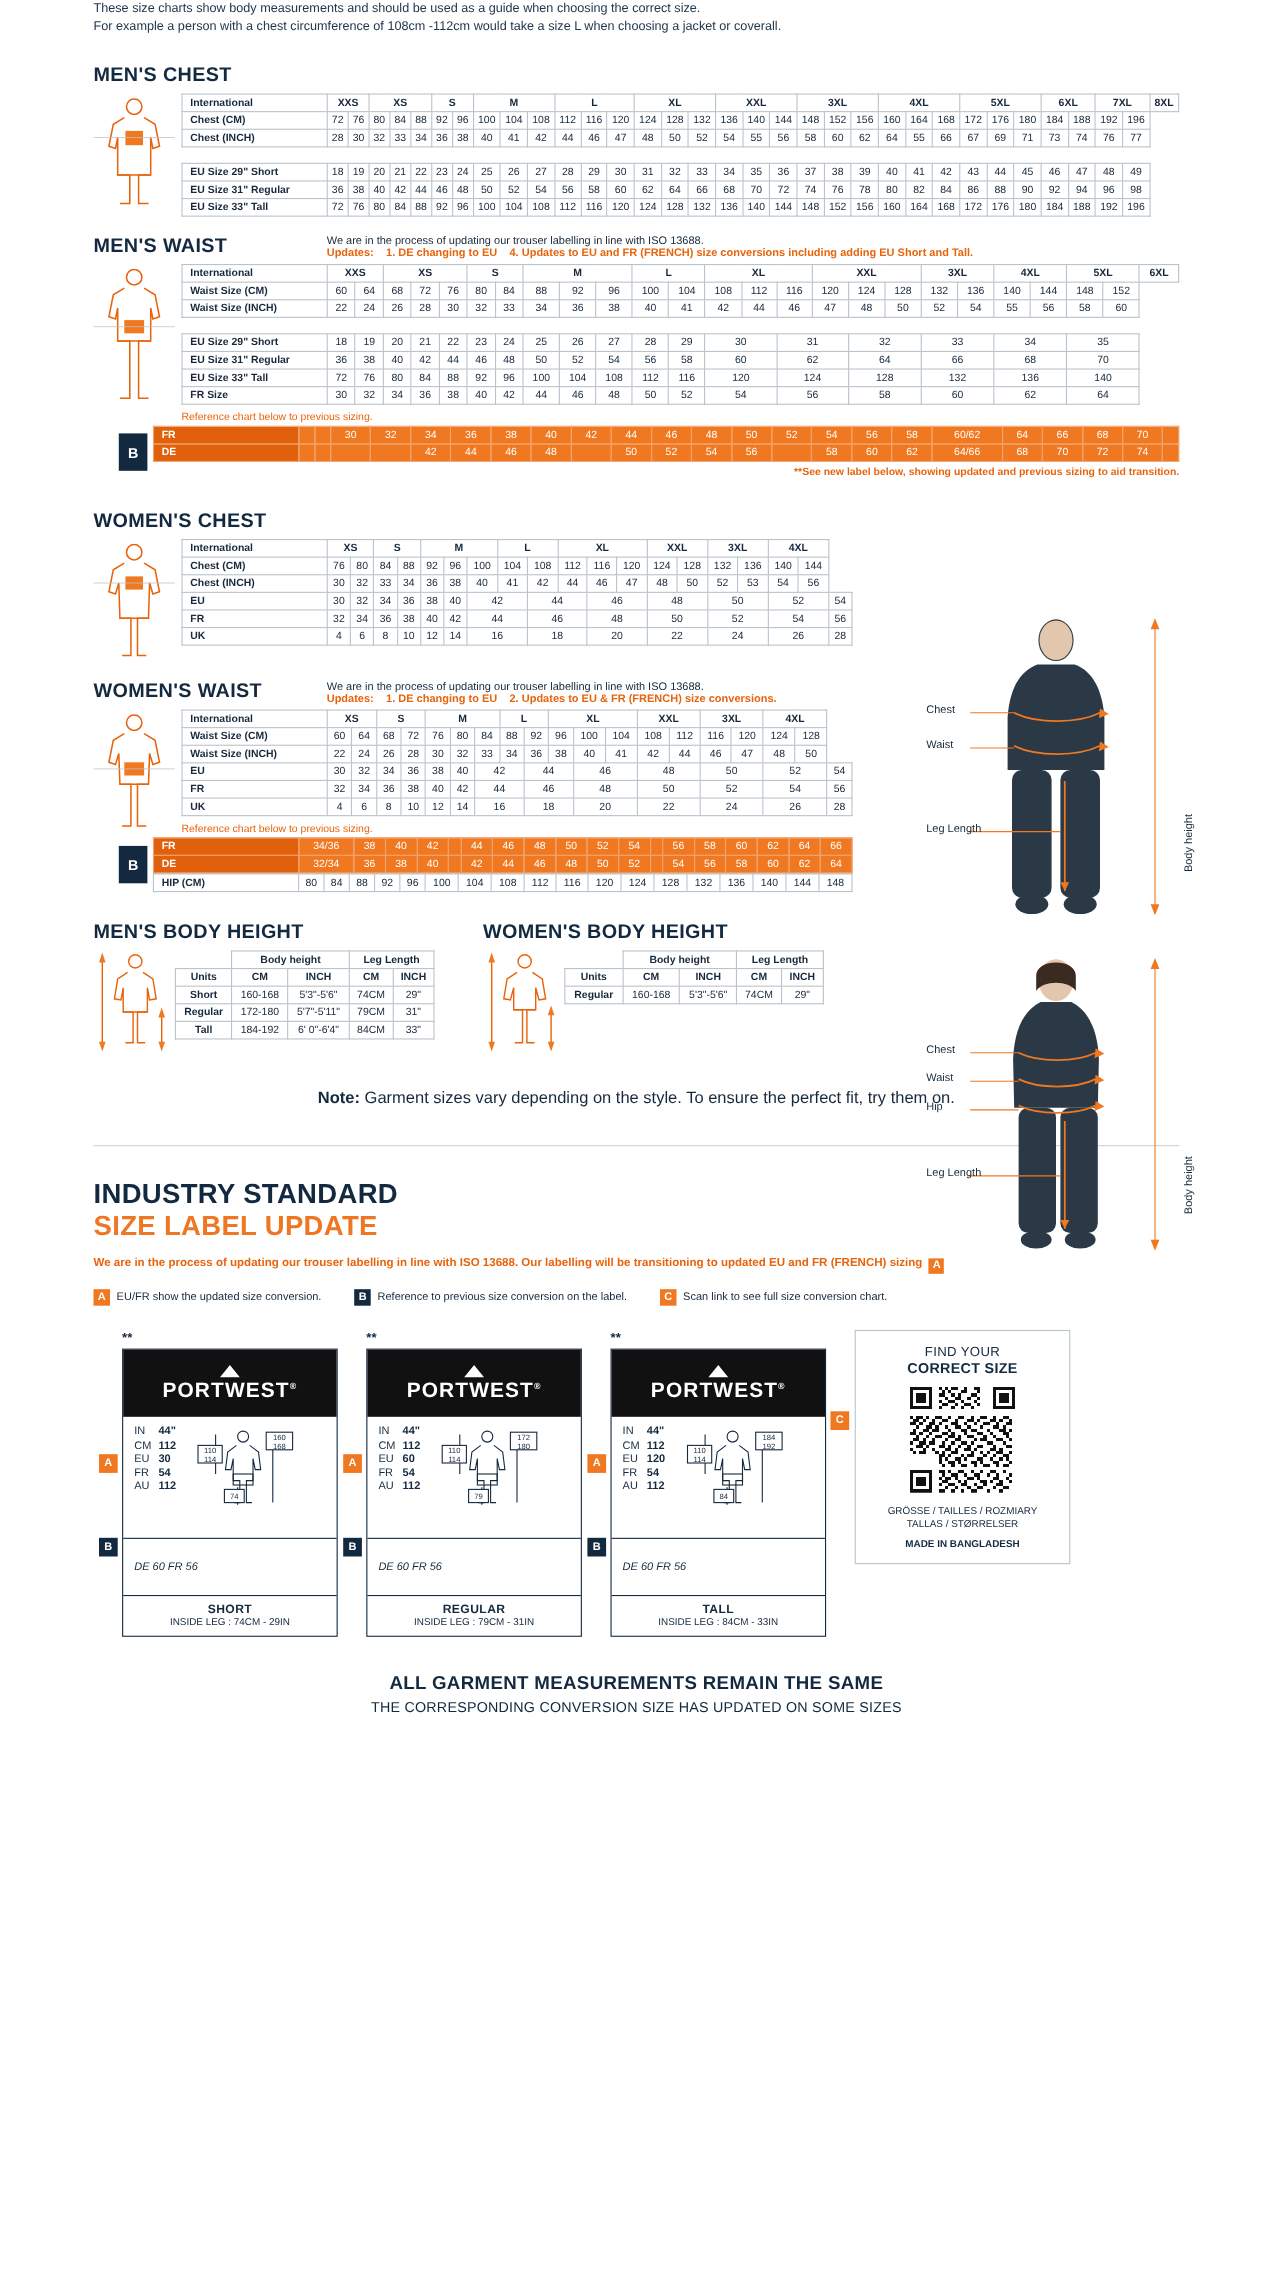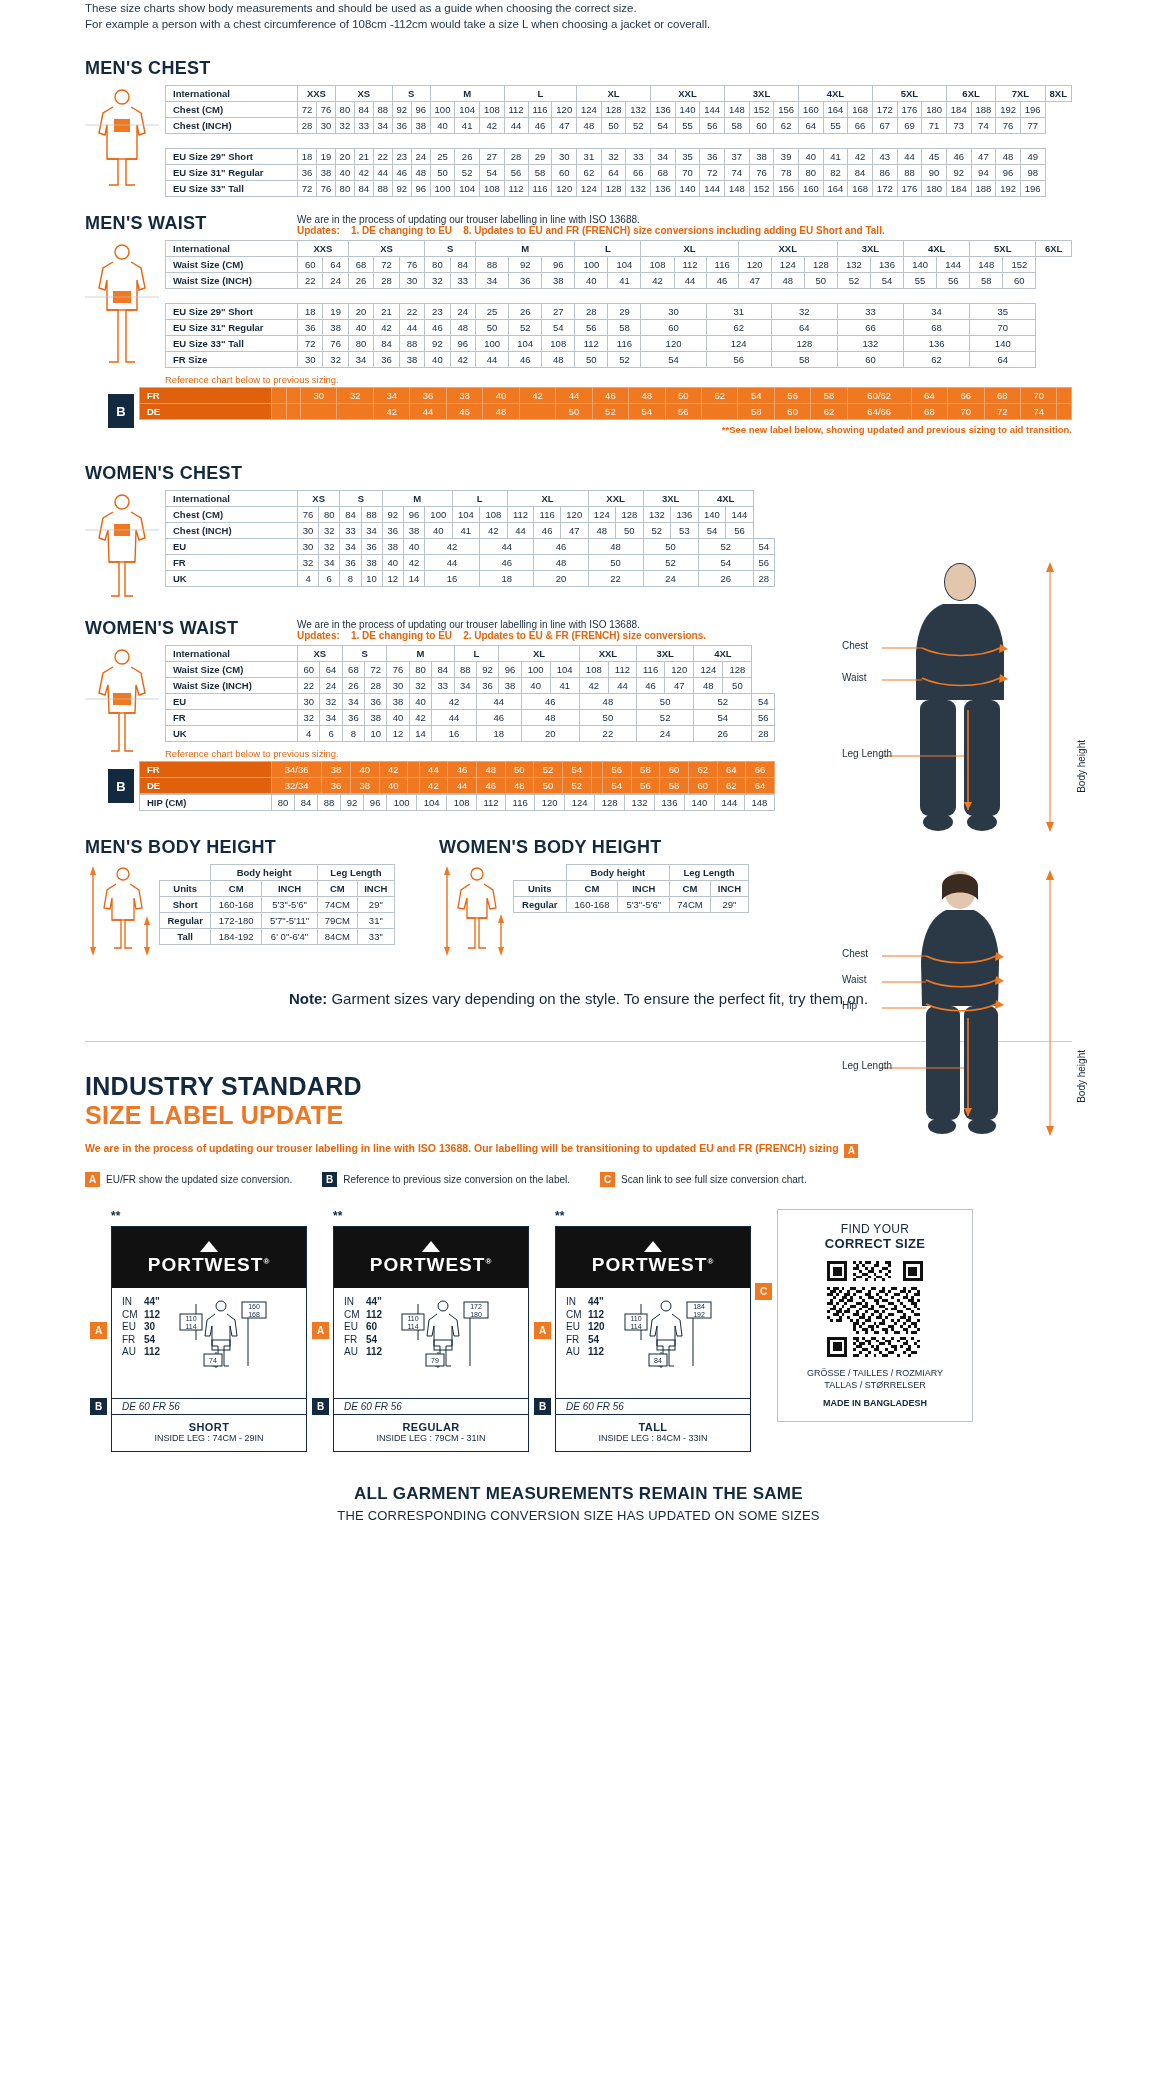--- a/index.html
+++ b/index.html
@@ -105,21 +105,21 @@
   .brandtxt { color:#fff; font-size:19px; font-weight:bold; letter-spacing:1px; }
   .brandtxt .reg { font-size:8px; vertical-align:super; }
   .tri { width:0;height:0;border-left:9px solid transparent;border-right:9px solid transparent;
          border-bottom:11px solid #fff; margin:0 auto 2px auto; }
   .lbl-body { padding:8px 10px 6px 10px; position:relative; min-height:110px; }
   .lbl-table { font-size:10px; color:#13293f; }
   .lbl-table div { line-height:12.5px; }
   .lbl-table .k { display:inline-block; width:22px; font-weight:normal; }
   .lbl-table .v { font-weight:bold; }
   .lbl-de { border-top:1px solid #13293f; border-bottom:1px solid #13293f; font-size:10px;
-            padding:2px 10px; font-style:italic; color:#13293f; }
+            padding:20px 10px; font-style:italic; color:#13293f; }
   .lbl-foot { text-align:center; padding:6px 4px 8px 4px; font-size:9px; color:#13293f; }
   .lbl-foot .big { font-weight:bold; font-size:11px; letter-spacing:0.4px; }
   .sidetag {
     position:absolute; left:-22px; width:17px; height:17px; background:#f07820; color:#fff;
     font-weight:bold; font-size:10px; display:flex; align-items:center; justify-content:center;
   }
   .sidetag.nv { background:#13293f; }
 
   .qr-card { width:196px; border:1px solid #b9c3cc; padding:12px 10px; text-align:center; position:relative; }
   .qr-top { font-size:12px; color:#13293f; letter-spacing:0.3px; }
@@ -370,21 +370,21 @@
         <h2 class="section-title">MEN'S WAIST</h2>
       </div>
       <div style="flex:1 1 auto;">
         <div class="note-updates">
           <div><span>We are in the process of updating our trouser labelling in line with ISO 13688.</span></div>
           <div>
             <span class="upd">Updates:</span>
             &nbsp;&nbsp;
             <span class="upd-line">1. DE changing to EU</span>
             &nbsp;&nbsp;
-            <span class="upd-line">8. Updates to EU and FR (FRENCH) size conversions including adding EU Short and Tall.</span>
+            <span class="upd-line">4. Updates to EU and FR (FRENCH) size conversions including adding EU Short and Tall.</span>
           </div>
         </div>
       </div>
     </div>
     <div class="row-flex">
       <div class="figure-col">
         <svg class="fig" width="74" height="128" viewBox="0 0 74 128">
           <g stroke="#e8640c" fill="none" stroke-width="1.4">
             <path d="M30 8 a7 7 0 1 1 14 0 a7 7 0 1 1 -14 0"></path>
             <path d="M28 18 L18 24 L14 44 L20 46 L22 36 L22 66 L33 66 L33 118 L24 118"></path>

